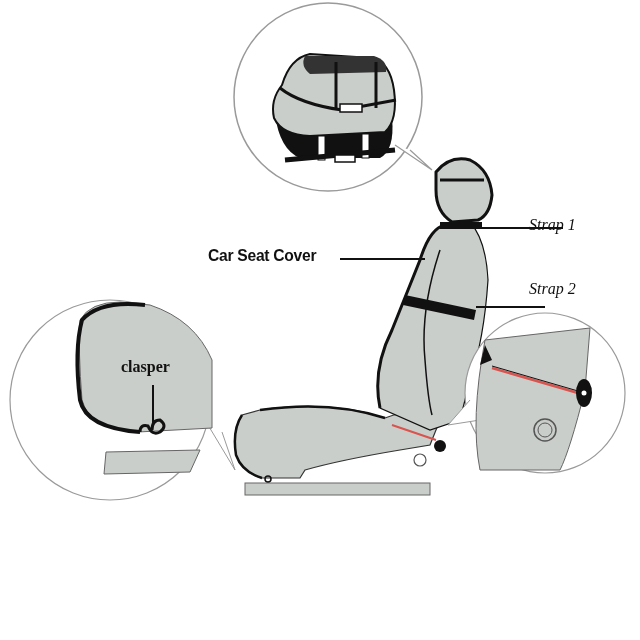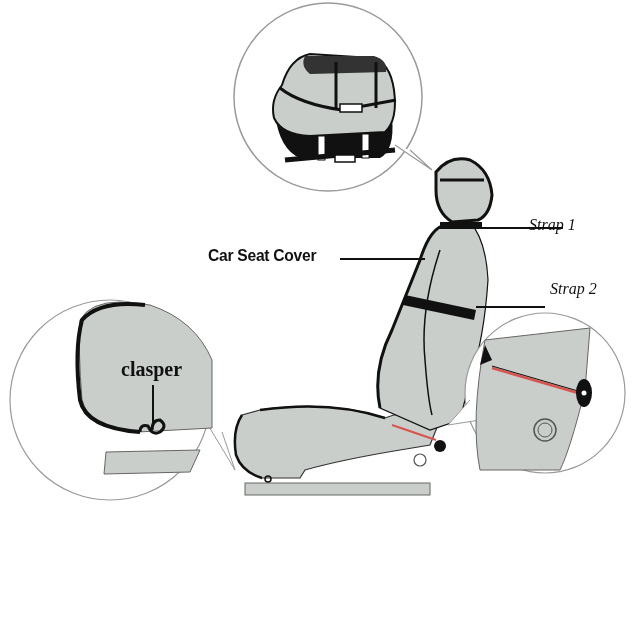--- a/index.html
+++ b/index.html
@@ -1,22 +1,22 @@
 <!DOCTYPE html>
 <html><head>
 <meta charset="utf-8">
 <style>
   html, body { margin: 0; padding: 0; background: #ffffff; }
   .canvas { position: relative; width: 640px; height: 640px; background: #ffffff; overflow: hidden; }
   svg { position: absolute; left: 0; top: 0; }
   .label { position: absolute; color: #111; white-space: nowrap; }
   .lbl-cover { left: 208px; top: 246px; font-family: "Liberation Sans", sans-serif; font-weight: bold; font-size: 17px; letter-spacing: -0.3px; transform: scaleX(0.92); transform-origin: left; }
   .lbl-strap1 { left: 529px; top: 216px; font-family: "Liberation Serif", serif; font-style: italic; font-size: 16px; }
-  .lbl-strap2 { left: 550px; top: 280px; font-family: "Liberation Serif", serif; font-style: italic; font-size: 16px; }
-  .lbl-clasper { left: 121px; top: 358px; font-family: "Liberation Serif", serif; font-weight: bold; font-size: 20px; }
+  .lbl-strap2 { left: 529px; top: 280px; font-family: "Liberation Serif", serif; font-style: italic; font-size: 16px; }
+  .lbl-clasper { left: 121px; top: 358px; font-family: "Liberation Serif", serif; font-weight: bold; font-size: 16px; }
 </style>
 </head>
 <body>
 
 <div class="canvas">
   <svg width="640" height="640" viewBox="0 0 640 640">
 
     <g>
       <circle cx="328" cy="97" r="94" fill="#fff" stroke="#9a9a9a" stroke-width="1.5"></circle>
       <path d="M395 145 L432 170 L410 150" fill="#fff" stroke="#9a9a9a" stroke-width="1.2"></path>

